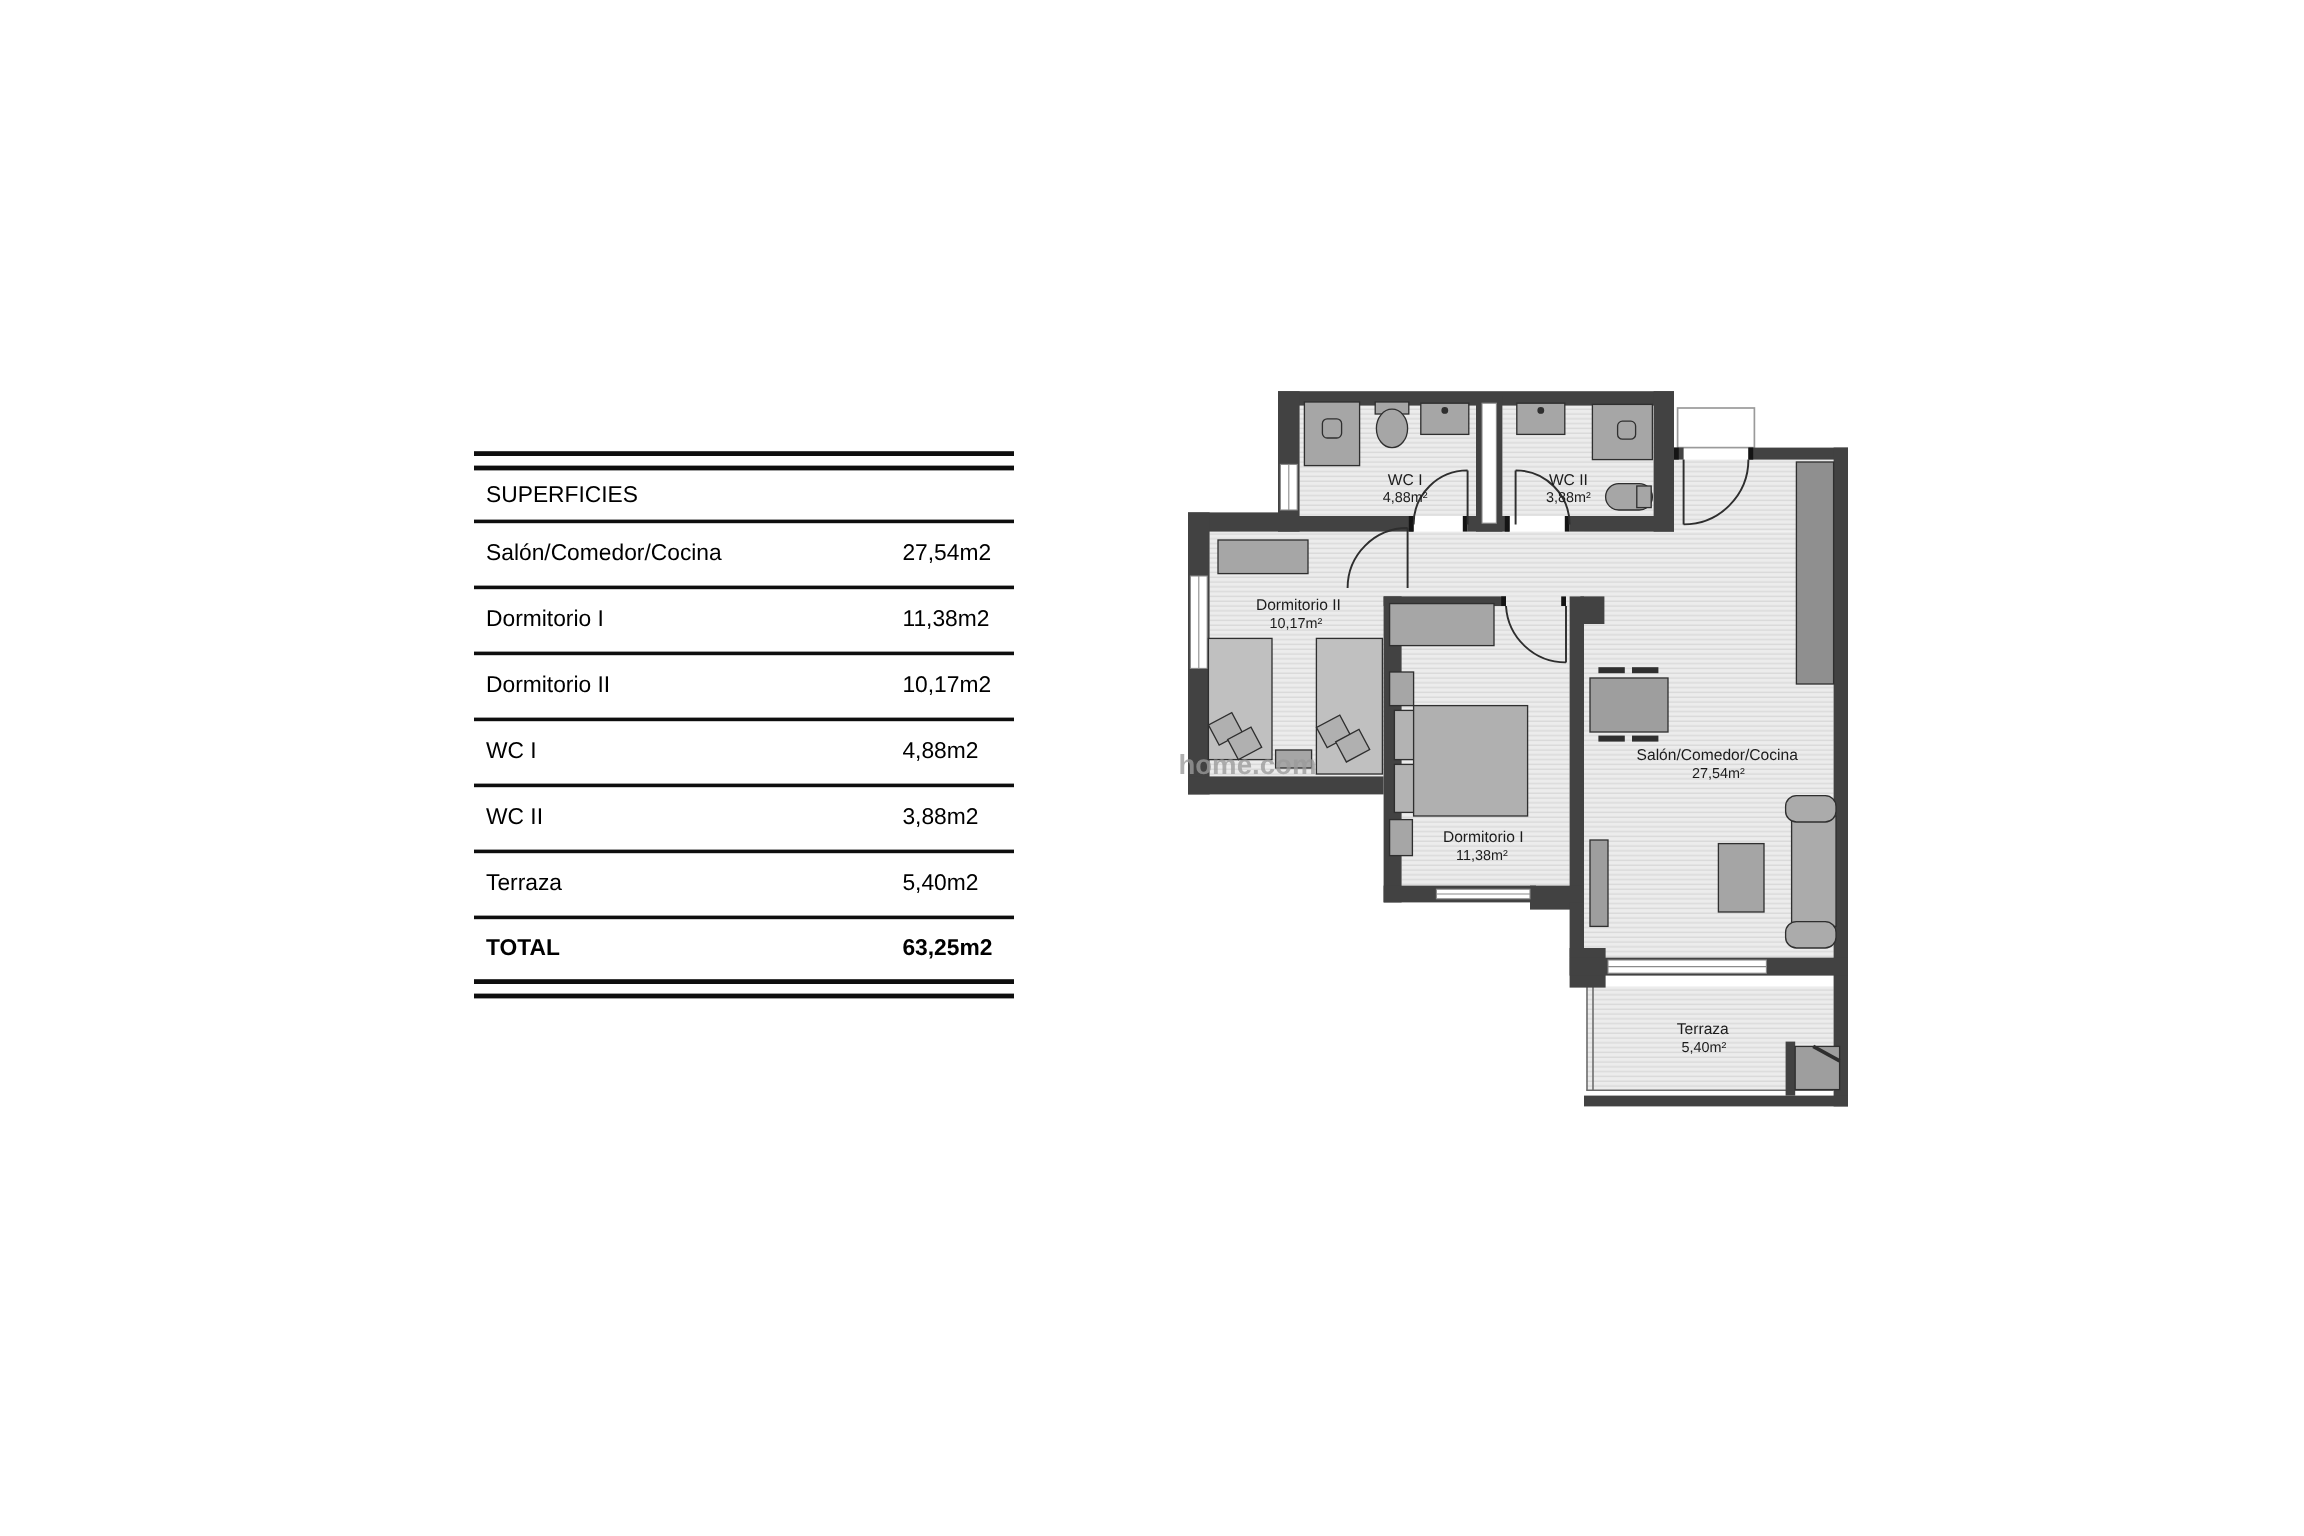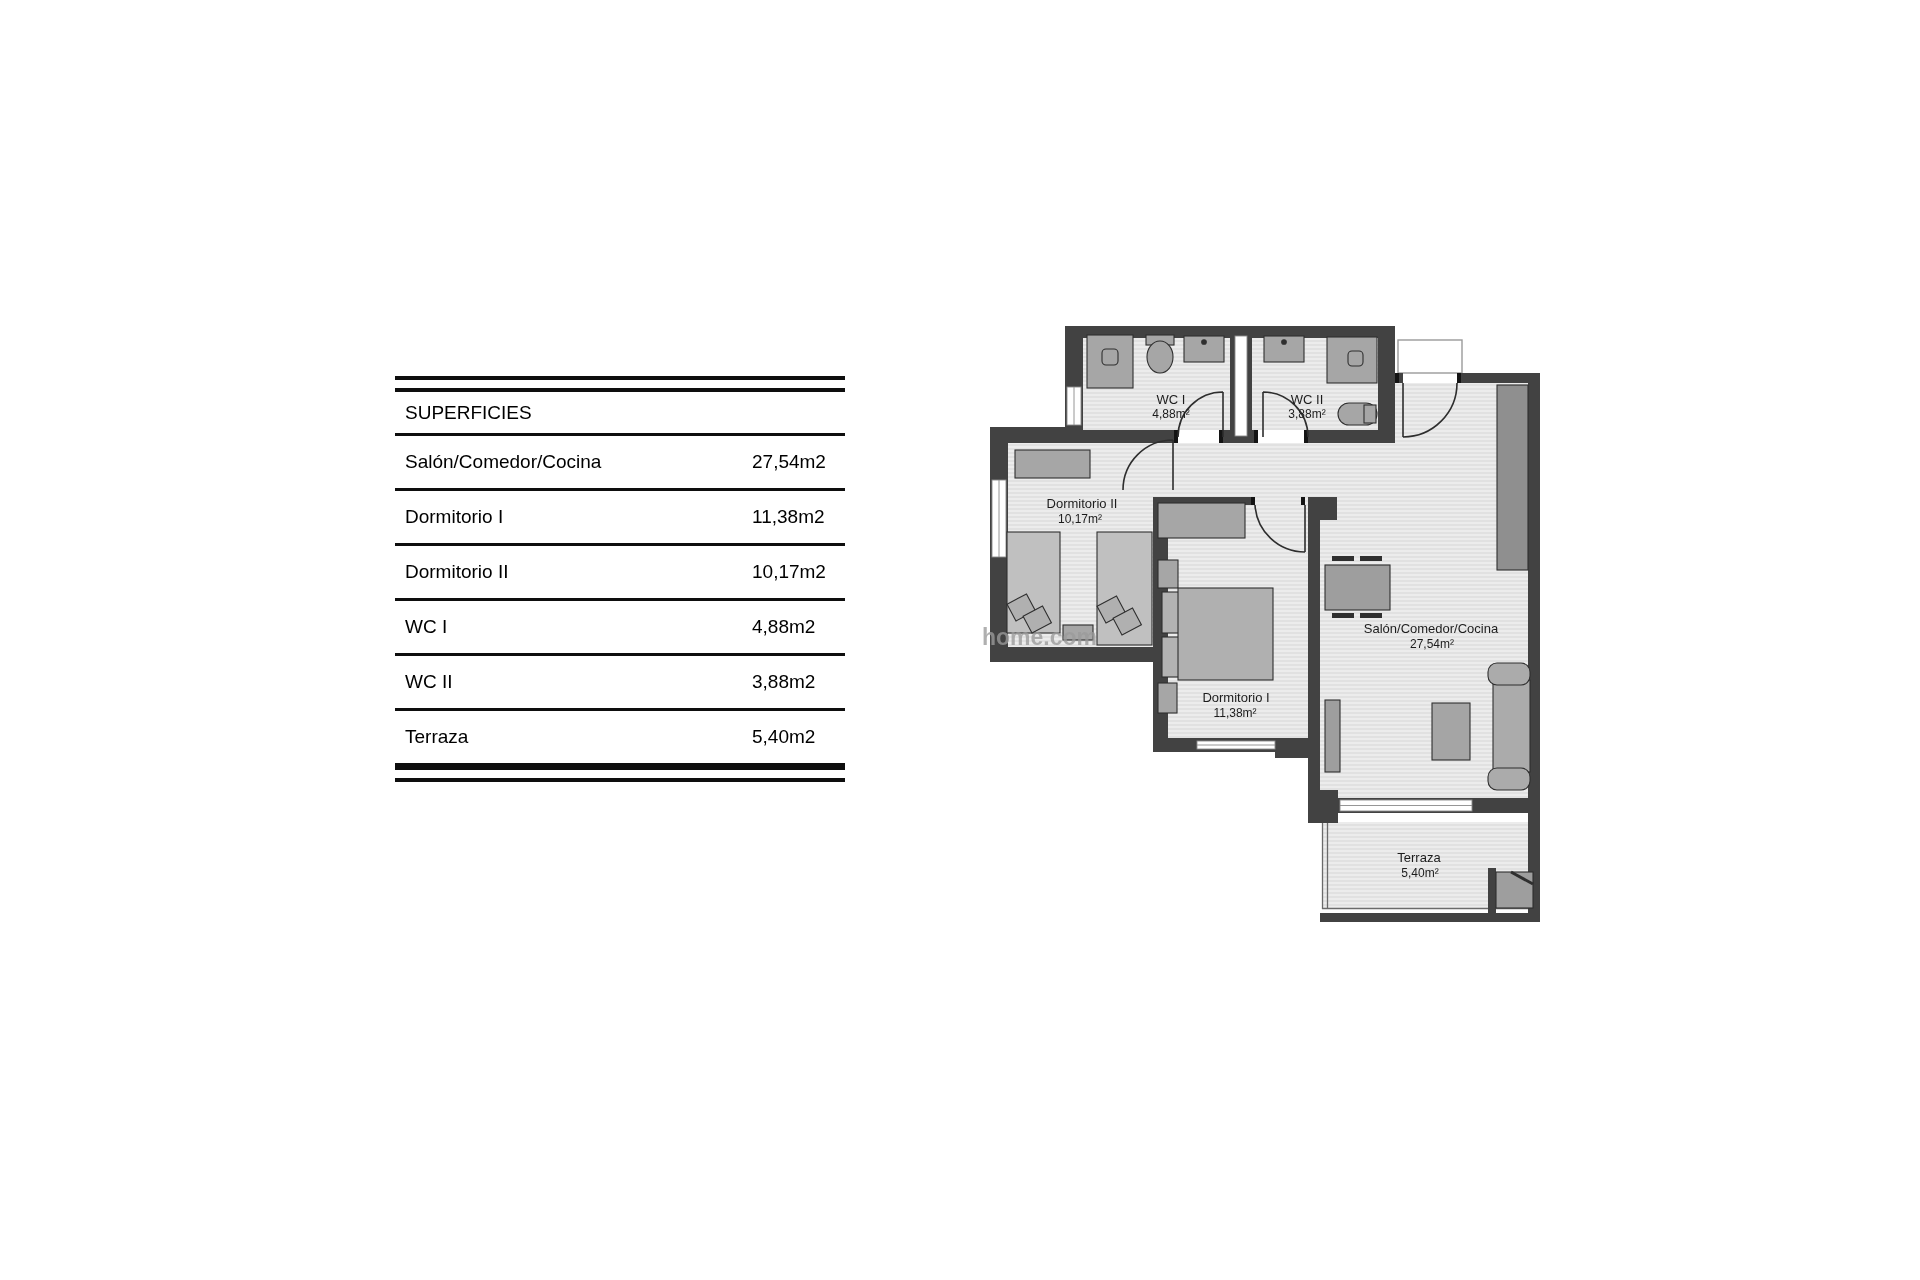--- a/index.html
+++ b/index.html
@@ -48,20 +48,24 @@
     <span class="val">4,88m2</span>
   </div>
   <div class="t-row">
     <span class="lbl">WC II</span>
     <span class="val">3,88m2</span>
   </div>
   <div class="t-row">
     <span class="lbl">Terraza</span>
     <span class="val">5,40m2</span>
   </div>
+  <div class="t-row t-total">
+    <span class="lbl">TOTAL</span>
+    <span class="val">63,25m2</span>
+  </div>
   <div class="dline"></div>
 </div>
 
 <div class="plan-wrap">
 <svg viewBox="0 0 640 660" width="640" height="660" xmlns="http://www.w3.org/2000/svg">
   <defs>
     <pattern id="hatch" patternUnits="userSpaceOnUse" width="4" height="4">
       <rect width="4" height="4" fill="#ececec"></rect>
       <line x1="0" y1="1" x2="4" y2="1" stroke="#d8d8d8" stroke-width="1.1"></line>
     </pattern>

